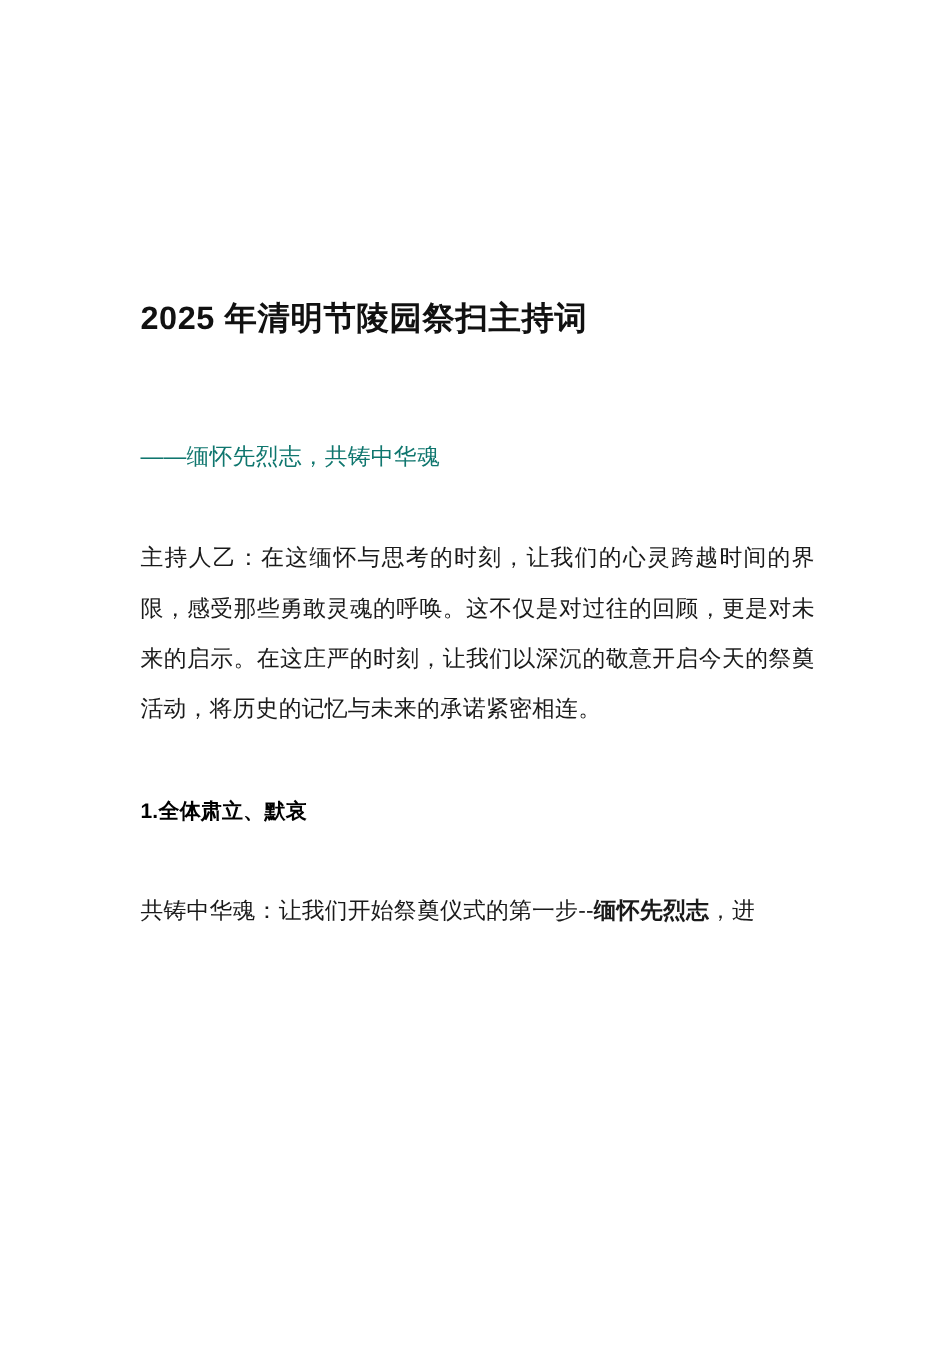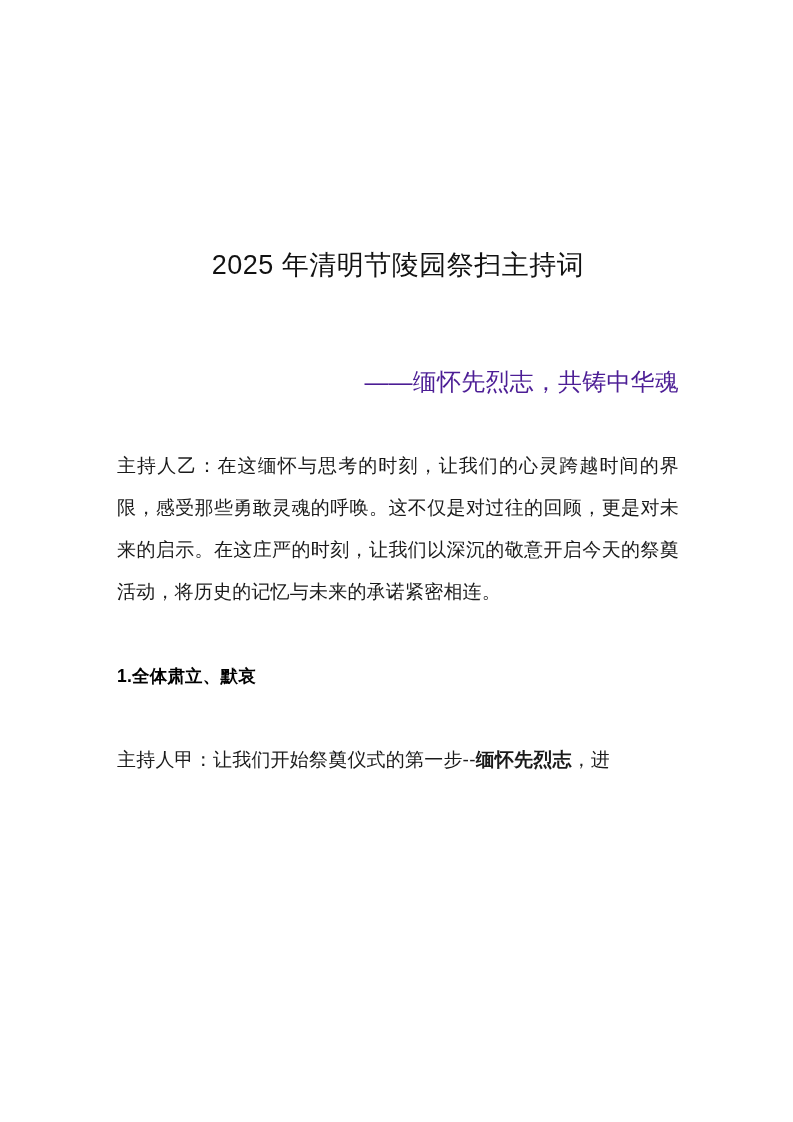--- a/index.html
+++ b/index.html
@@ -21,37 +21,35 @@
     box-sizing: border-box;
   }
   .content {
     position: absolute;
     left: 117px;
     top: 0;
     width: 562px;
   }
   .doc-title {
     font-size: 27px;
-    font-weight: normal;
-    text-align: center;
+    font-weight: bold;
     line-height: 40px;
     letter-spacing: 0.5px;
     margin: 0;
     padding-top: 245px;
     color: #111111;
   }
   .subtitle {
-    font-size: 24px;
+    font-size: 19px;
     font-weight: normal;
     line-height: 42px;
     margin: 0;
     padding-top: 76px;
     letter-spacing: 0.2px;
-    color: #4c1d95;
-    text-align: right;
+    color: #0f766e;
   }
   .para {
     font-size: 19px;
     font-weight: normal;
     line-height: 42px;
     margin: 0;
     padding-top: 42px;
     text-align: justify;
     text-justify: inter-ideograph;
     letter-spacing: 0.2px;
@@ -78,16 +76,16 @@
 
     <h1 class="doc-title">2025 年清明节陵园祭扫主持词</h1>
 
     <p class="subtitle">——缅怀先烈志，共铸中华魂</p>
 
 
     <p class="para">主持人乙：在这缅怀与思考的时刻，让我们的心灵跨越时间的界限，感受那些勇敢灵魂的呼唤。这不仅是对过往的回顾，更是对未来的启示。在这庄严的时刻，让我们以深沉的敬意开启今天的祭奠活动，将历史的记忆与未来的承诺紧密相连。</p>
 
     <p class="section-heading">1.全体肃立、默哀</p>
 
-    <p class="para"><span>主持人甲：让我们开始祭奠仪式的第一步--</span><span class="em">缅怀先烈志</span><span>，进</span></p>
+    <p class="para"><span>共铸中华魂：让我们开始祭奠仪式的第一步--</span><span class="em">缅怀先烈志</span><span>，进</span></p>
 
   </div>
 </div>
 
 </body></html>

